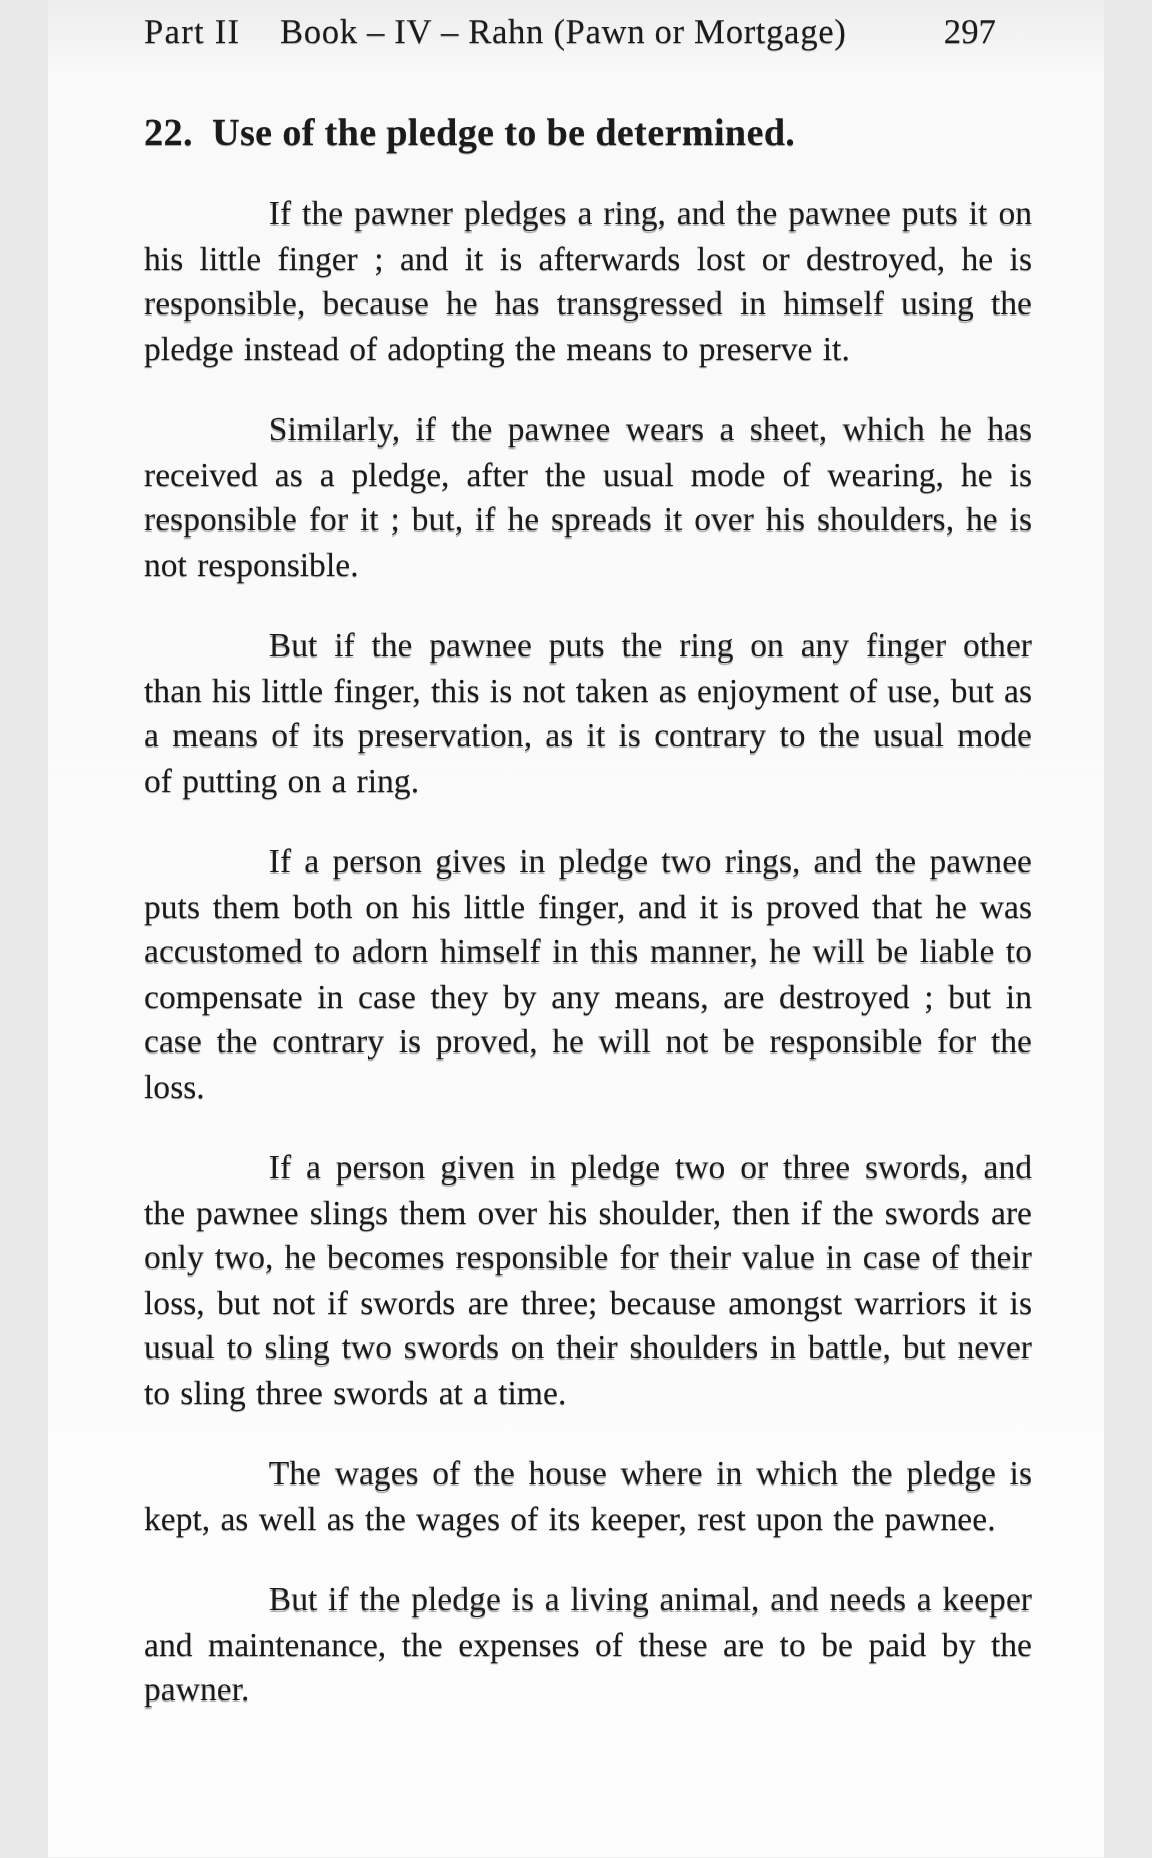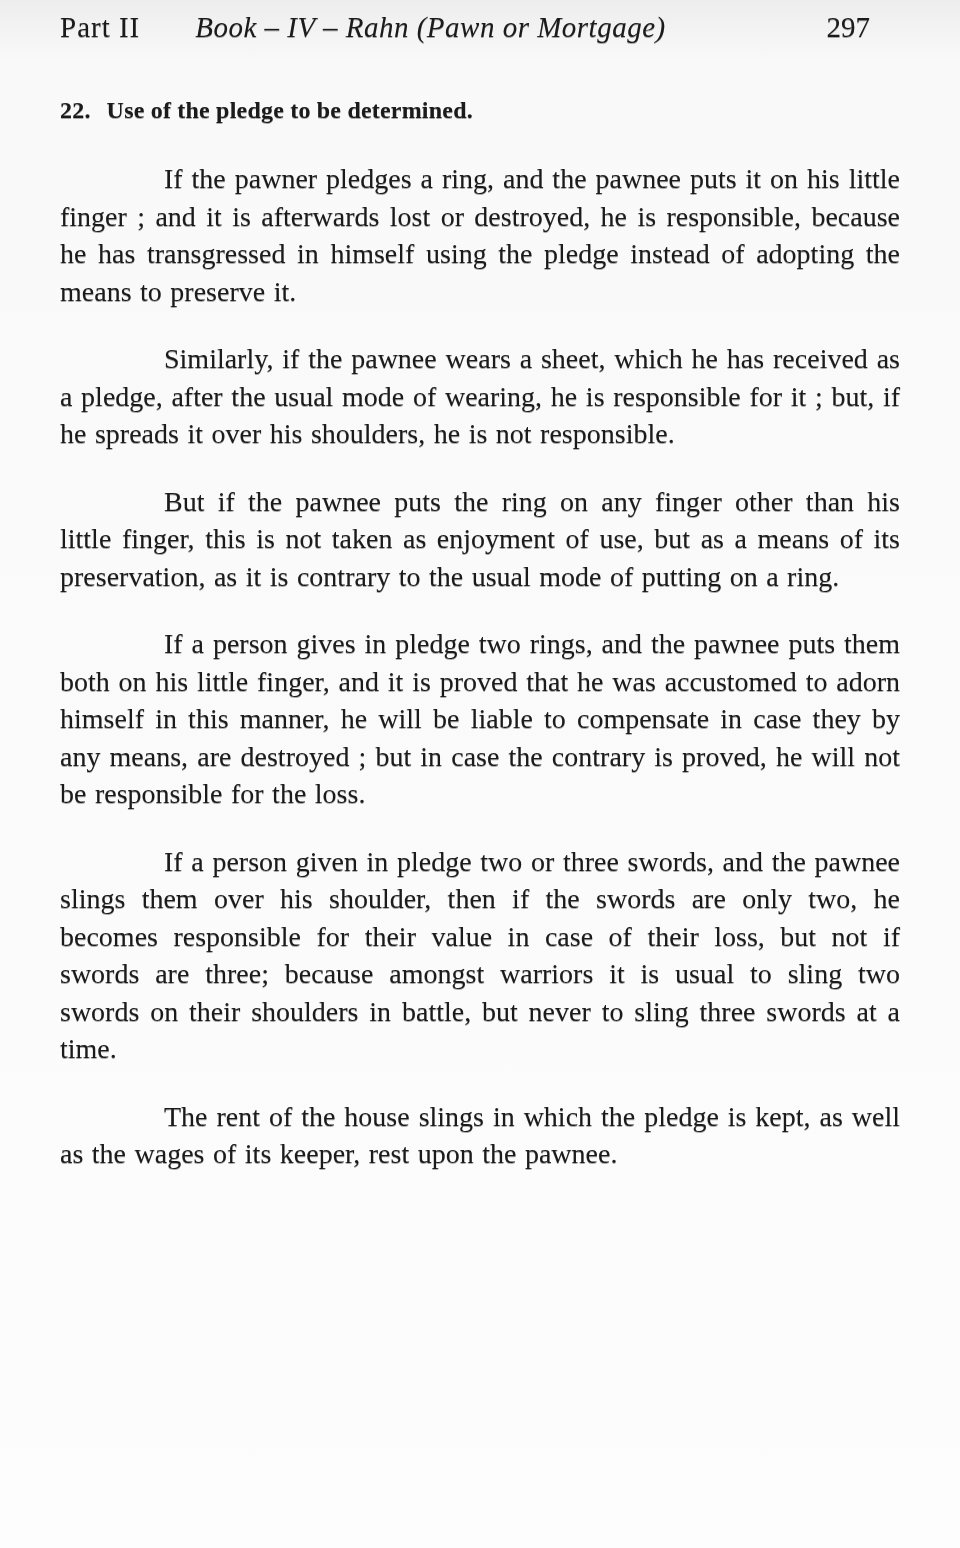--- a/index.html
+++ b/index.html
@@ -2,54 +2,53 @@
 <html><head>
 <meta charset="utf-8">
 <style>
   html, body {
     margin: 0;
     padding: 0;
     background: #e9e9e9;
   }
   .page {
     position: relative;
-    width: 960px;
+    width: 880px;
     height: 1548px;
     margin: 0 auto;
     box-sizing: border-box;
-    padding: 6px 60px 0 60px;
+    padding: 6px 60px 0 80px;
     background: linear-gradient(180deg, #ededed 0%, #f9f9f9 4%, #fbfbfb 60%, #fdfdfd 100%);
     color: #1b1b1b;
     font-family: "Liberation Serif", "DejaVu Serif", serif;
     overflow: hidden;
   }
   .scan-ink {
     text-shadow: 0 1px 0.6px rgba(20,20,20,0.35);
   }
   .running-header {
     display: flex;
     align-items: baseline;
     font-size: 29px;
     line-height: 42px;
     white-space: nowrap;
   }
   .running-header .part {
     letter-spacing: 1px;
   }
   .running-header .book-title {
-    font-style: italic;
-    margin-left: 55px;
+    margin-left: 33px;
     letter-spacing: 0.5px;
   }
   .running-header .page-num {
     margin-left: auto;
     margin-right: 30px;
   }
   h2.section-heading {
-    font-size: 24px;
+    font-size: 32px;
     line-height: 40px;
     font-weight: bold;
     margin: 42px 0 0 0;
     letter-spacing: 0.2px;
   }
   h2.section-heading .sec-num {
     margin-right: 16px;
   }
   .section-heading-2 {
     margin-top: 36px;
@@ -79,16 +78,17 @@
       <span class="sec-num">22.</span><span>Use of the pledge to be determined.</span>
     </h2>
     <p class="body-para">If the pawner pledges a ring, and the pawnee puts it on his little finger ; and it is afterwards lost or destroyed, he is responsible, because he has transgressed in himself using the pledge instead of adopting the means to preserve it.</p>
     <p class="body-para">Similarly, if the pawnee wears a sheet, which he has received as a pledge, after the usual mode of wearing, he is responsible for it ; but, if he spreads it over his shoulders, he is not responsible.</p>
     <p class="body-para">But if the pawnee puts the ring on any finger other than his little finger, this is not taken as enjoyment of use, but as a means of its preservation, as it is contrary to the usual mode of putting on a ring.</p>
     <p class="body-para">If a person gives in pledge two rings, and the pawnee puts them both on his little finger, and it is proved that he was accustomed to adorn himself in this manner, he will be liable to compensate in case they by any means, are destroyed ; but in case the contrary is proved, he will not be responsible for the loss.</p>
     <p class="body-para">If a person given in pledge two or three swords, and the pawnee slings them over his shoulder, then if the swords are only two, he becomes responsible for their value in case of their loss, but not if swords are three; because amongst warriors it is usual to sling two swords on their shoulders in battle, but never to sling three swords at a time.</p>
   </div>
 
   <div>
-    <p class="body-para">The rent of the house slings in which the pledge is kept, as well as the wages of its keeper, rest upon the pawnee.</p>
+    <p class="body-para">The wages of the house where in which the pledge is kept, as well as the wages of its keeper, rest upon the pawnee.</p>
+    <p class="body-para">But if the pledge is a living animal, and needs a keeper and maintenance, the expenses of these are to be paid by the pawner.</p>
   </div>
 
 </div>
 
 </body></html>

